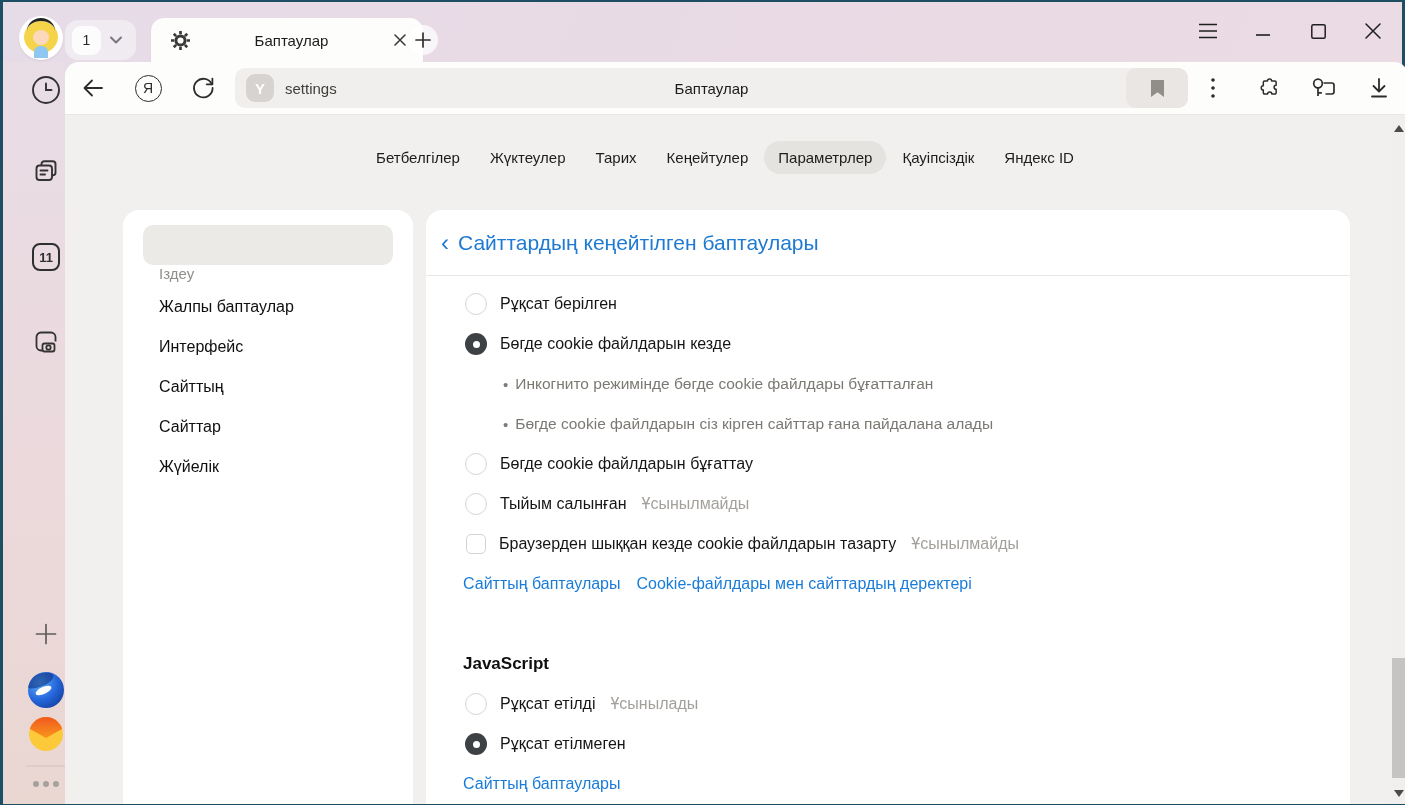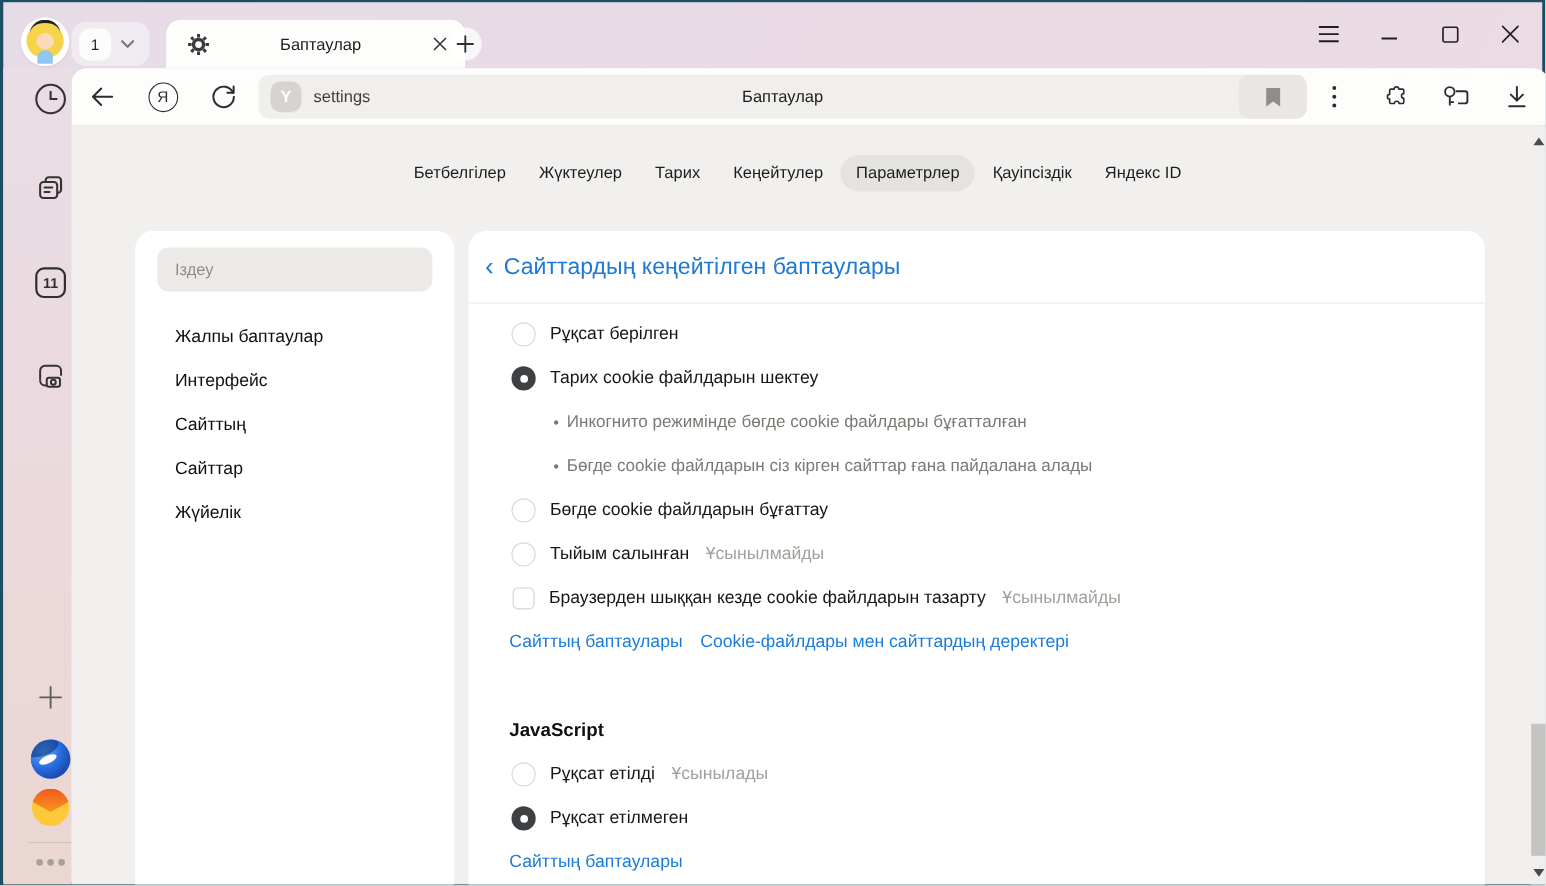--- a/index.html
+++ b/index.html
@@ -54,21 +54,21 @@
   .dots3 span { width:6px; height:6px; border-radius:50%; background:#a6a19d; }
 
   
   .page { position:absolute; left:62px; top:112px; width:1343px; height:690px; background:#f1f0ee; border-top:1px solid #e9e7e5; overflow:hidden; }
   .tabsrow { position:absolute; left:0; top:26px; width:1320px; display:flex; justify-content:center; gap:2px; }
   .ptab { font-size:15px; color:#1d1d1d; padding:8px 14px; border-radius:18px; white-space:nowrap; }
   .ptab.sel { background:#e5e3e0; }
 
   .sidecard { position:absolute; left:58px; top:95px; width:290px; height:620px; background:#fff; border-radius:16px 16px 0 0; }
   .search { position:absolute; left:20px; top:15px; width:250px; height:40px; background:#eceae7; border-radius:10px; }
-  .search input { width:100%; height:100%; border:none; outline:none; background:transparent; padding:0 16px; font-size:15px; color:#1c1c1c; font-family:inherit; }
+  .search input { width:100%; height:100%; border:none; outline:none; background:transparent; padding:0 16px; font-size:15px; color:#1c1c1c; font-family:inherit;margin-top:28px; }
   .search input::placeholder { color:#908e8b; }
   .sideitems { position:absolute; left:0; top:77px; width:100%; }
   .sitem { height:40px; display:flex; align-items:center; padding-left:36px; font-size:16px; color:#0f0f0f; }
 
   .maincard { position:absolute; left:361px; top:95px; width:924px; height:620px; background:#fff; border-radius:16px 16px 0 0; }
   .mc-header { height:66px; display:flex; align-items:center; padding-left:15px; border-bottom:1px solid #ebe9e7; }
   .backchev { font-size:24px; color:#1e7ad2; line-height:1; }
   .mc-title { margin-left:9px; font-size:21px; font-weight:500; color:#1e7ad2; }
   .rows { padding-top:8px; }
   .row { height:40px; display:flex; align-items:center; padding-left:39px; font-size:16px; color:#161616; }
@@ -283,21 +283,21 @@
         <span class="backchev">‹</span>
         <span class="mc-title">Сайттардың кеңейтілген баптаулары</span>
       </div>
       <div class="rows">
         <div class="row">
           <span class="radio"></span>
           <span class="lbl">Рұқсат берілген</span>
         </div>
         <div class="row">
           <span class="radio on"></span>
-          <span class="lbl">Тарих cookie файлдарын шектеу</span>
+          <span class="lbl">Бөгде cookie файлдарын кезде</span>
         </div>
         <div class="row note">
           <span class="bullet">•</span>
           <span>Инкогнито режимінде бөгде cookie файлдары бұғатталған</span>
         </div>
         <div class="row note">
           <span class="bullet">•</span>
           <span>Бөгде cookie файлдарын сіз кірген сайттар ғана пайдалана алады</span>
         </div>
         <div class="row">

